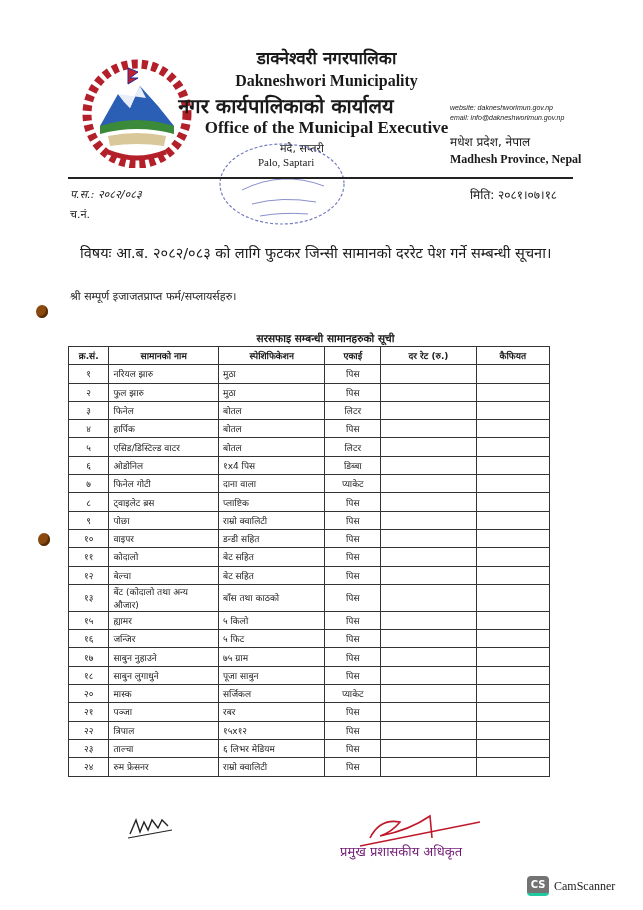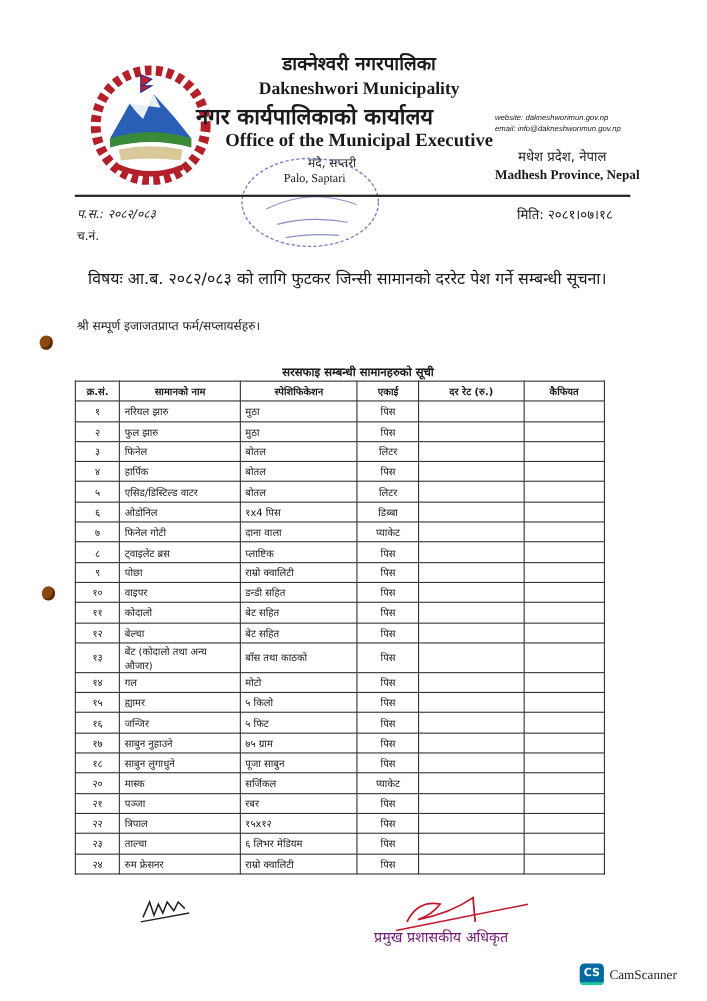--- a/index.html
+++ b/index.html
@@ -6,21 +6,21 @@
   body{width:643px;height:910px;position:relative;overflow:hidden;font-family:"DejaVu Serif",serif;color:#1a1a1a;}
   .abs{position:absolute;}
   .emblem{left:78px;top:56px;width:118px;height:112px;}
   .hdr-np{left:0;width:643px;top:46px;text-align:center;font-size:17px;font-family:"DejaVu Sans",sans-serif;font-weight:bold;padding-left:10px;box-sizing:border-box;}
   .hdr-en{left:0;width:643px;top:72px;text-align:center;font-size:16px;font-weight:bold;font-family:"Liberation Serif",serif;padding-left:10px;box-sizing:border-box;}
   .hdr-np2{left:0;width:562px;top:92px;text-align:center;font-size:20px;font-family:"DejaVu Sans",sans-serif;font-weight:bold;padding-left:10px;box-sizing:border-box;}
   .hdr-en2{left:0;width:643px;top:118px;text-align:center;font-size:17px;font-weight:bold;font-family:"Liberation Serif",serif;padding-left:10px;box-sizing:border-box;}
   .addr1{left:280px;top:140px;font-size:11px;font-family:"DejaVu Sans",sans-serif;}
   .addr2{left:258px;top:156px;font-size:11px;font-family:"Liberation Serif",serif;}
   .web{left:450px;top:103px;font-size:7px;font-style:italic;font-family:"Liberation Sans",sans-serif;line-height:10px;}
-  .prov-np{left:450px;top:133px;font-size:12px;font-family:"DejaVu Sans",sans-serif;margin-left:21px;}
+  .prov-np{left:450px;top:133px;font-size:12px;font-family:"DejaVu Sans",sans-serif;}
   .prov-en{left:450px;top:152px;font-size:12px;font-weight:bold;font-family:"Liberation Serif",serif;}
   .rule{left:68px;top:177px;width:505px;height:2px;background:#222;}
   .ps{left:70px;top:186px;font-size:11px;font-family:"DejaVu Sans",sans-serif;font-style:italic;}
   .cn{left:70px;top:206px;font-size:11px;font-family:"DejaVu Sans",sans-serif;}
   .date{left:470px;top:186px;font-size:12px;font-family:"DejaVu Sans",sans-serif;}
   .stamp{left:212px;top:140px;width:140px;height:88px;}
   .subject{left:80px;top:242px;font-size:14.5px;font-family:"DejaVu Sans",sans-serif;white-space:nowrap;}
   .to{left:70px;top:288px;font-size:11px;font-family:"DejaVu Sans",sans-serif;}
   .dot{border-radius:50%;background:#8a4a0f;width:12px;height:13px;box-shadow:inset -2px -2px 0 #5a2e05;}
   .dot1{left:36px;top:305px;}
@@ -32,21 +32,21 @@
   td.sn{text-align:center;width:32px;}
   td.name{width:104px;}
   td.spec{width:100px;}
   td.unit{text-align:center;width:48px;}
   td.rate{width:90px;}
   td.rem{width:66px;}
   .sig-left{left:126px;top:814px;width:50px;height:26px;}
   .sig-right{left:340px;top:808px;width:160px;height:50px;}
   .sig-title{left:340px;top:842px;font-size:13px;color:#701a75;font-family:"DejaVu Sans",sans-serif;}
   .cs{left:527px;top:876px;display:flex;align-items:center;gap:5px;}
-  .cs-logo{width:22px;height:20px;background:#0369a1;border-radius:4px;color:#fff;font-family:"DejaVu Sans",sans-serif;font-weight:bold;font-size:10px;display:flex;align-items:center;justify-content:center;border-bottom:3px solid #1fc9a0;box-sizing:border-box;}
+  .cs-logo{width:22px;height:20px;background:#737373;border-radius:4px;color:#fff;font-family:"DejaVu Sans",sans-serif;font-weight:bold;font-size:10px;display:flex;align-items:center;justify-content:center;border-bottom:3px solid #1fc9a0;box-sizing:border-box;}
   .cs-text{font-size:12px;font-family:"Liberation Serif",serif;color:#222;}
 </style>
 </head>
 <body>
 
 <svg class="abs emblem" viewBox="0 0 118 112">
   <circle cx="59" cy="58" r="50" fill="none" stroke="#b3202a" stroke-width="9" stroke-dasharray="6 4"></circle>
   <path d="M22 70 L40 38 L52 52 L62 30 L80 50 L96 70 Z" fill="#2b5fb5"></path>
   <path d="M40 38 L46 46 L52 52 L56 42 L62 30 L68 42 Z" fill="#e8eef8"></path>
   <path d="M22 70 Q59 58 96 70 L96 78 Q59 68 22 78 Z" fill="#3a8a3a"></path>
@@ -200,28 +200,20 @@
       </tr>
       <tr>
         <td class="sn">१३</td>
         <td class="name">बेंट (कोदालो तथा अन्य औजार)</td>
         <td class="spec">बाँस तथा काठको</td>
         <td class="unit">पिस</td>
         <td class="rate"></td>
         <td class="rem"></td>
       </tr>
       <tr>
-        <td class="sn">१४</td>
-        <td class="name">गल</td>
-        <td class="spec">मोटो</td>
-        <td class="unit">पिस</td>
-        <td class="rate"></td>
-        <td class="rem"></td>
-      </tr>
-      <tr>
         <td class="sn">१५</td>
         <td class="name">ह्यामर</td>
         <td class="spec">५ किलो</td>
         <td class="unit">पिस</td>
         <td class="rate"></td>
         <td class="rem"></td>
       </tr>
       <tr>
         <td class="sn">१६</td>
         <td class="name">जन्जिर</td>

